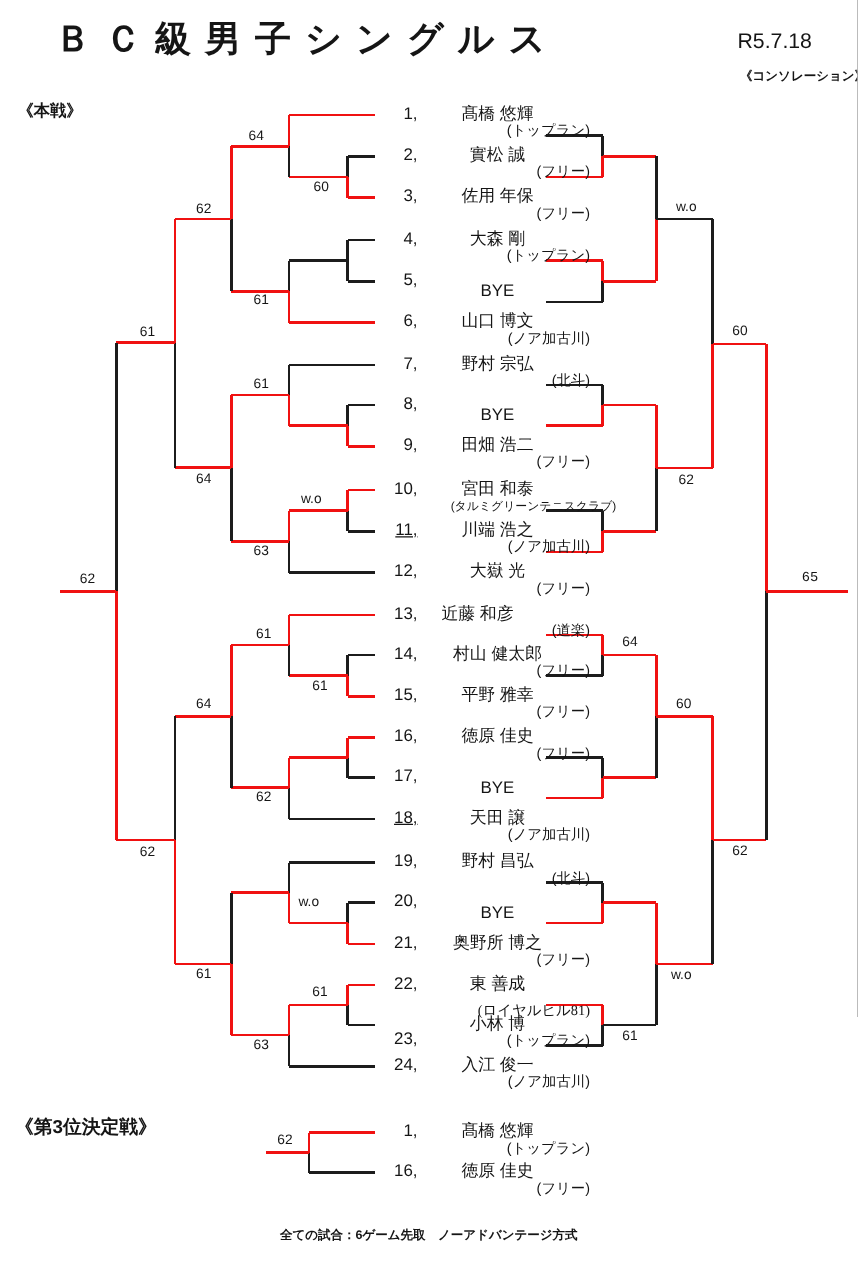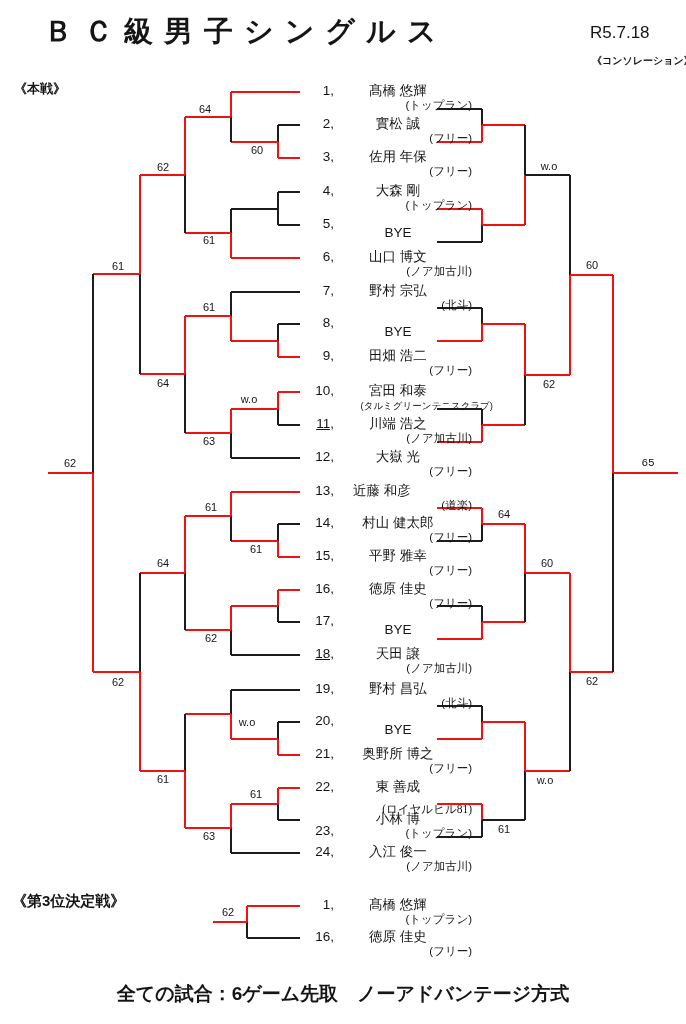--- a/index.html
+++ b/index.html
@@ -3,21 +3,21 @@
 <meta charset="utf-8">
 <style>
   html,body{margin:0;padding:0;background:#888;}
   .sheet{position:relative;width:686px;height:1024px;background:#ffffff;
          font-family:"Liberation Sans","DejaVu Sans",sans-serif;color:#151515;overflow:hidden;}
   .title{position:absolute;left:44px;top:12px;font-size:29px;font-weight:bold;letter-spacing:11px;white-space:nowrap;}
   .date{position:absolute;left:590px;top:23px;font-size:17px;}
   .consolation-label{position:absolute;left:592px;top:54px;font-size:10px;font-weight:bold;white-space:nowrap;}
   .main-label{position:absolute;left:14px;top:80px;font-size:13px;font-weight:bold;}
   .third-label{position:absolute;left:12px;top:892px;font-size:15px;font-weight:bold;}
-  .footer{position:absolute;left:0;top:981px;width:100%;text-align:center;font-size:19px;font-weight:bold;}
+  .footer{position:absolute;left:0;top:981px;width:100%;text-align:center;font-size:10px;font-weight:bold;}
   .num{position:absolute;width:40px;text-align:right;font-size:13.5px;line-height:16px;white-space:nowrap;}
   .pname{position:absolute;width:124px;text-align:center;font-size:13.5px;line-height:16px;white-space:nowrap;}
   .club{position:absolute;width:164px;text-align:right;font-size:11.5px;line-height:15px;white-space:nowrap;}
   .club.small{width:200px;font-size:9.5px;}
   .score{position:absolute;width:34px;text-align:center;font-size:11px;line-height:14px;}
   svg.lines{position:absolute;left:0;top:0;}
 </style>
 </head>
 <body>
 

